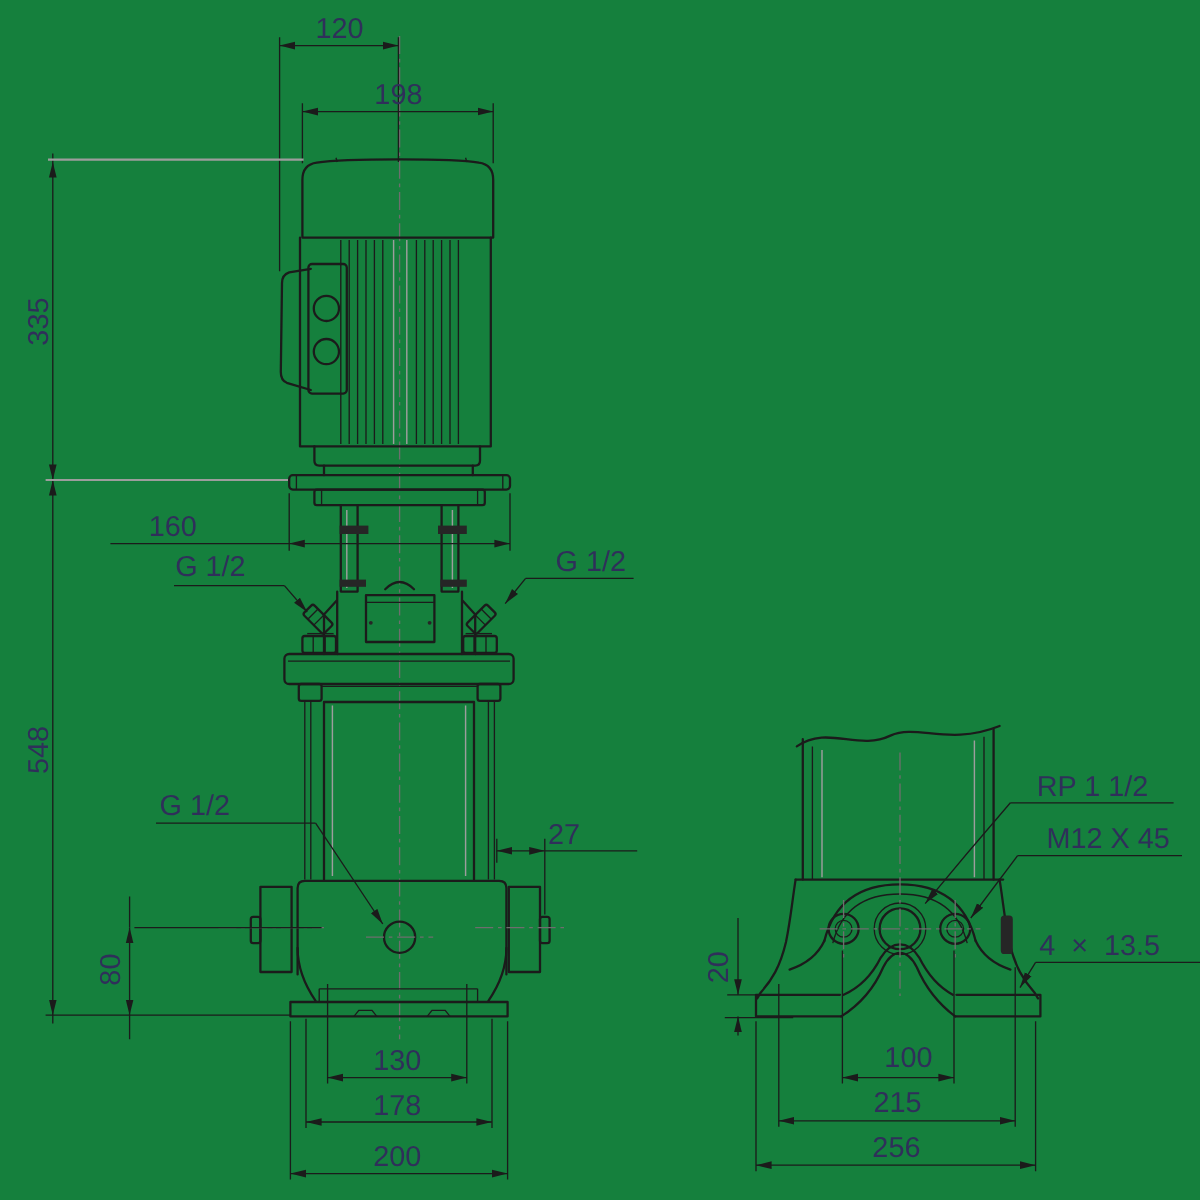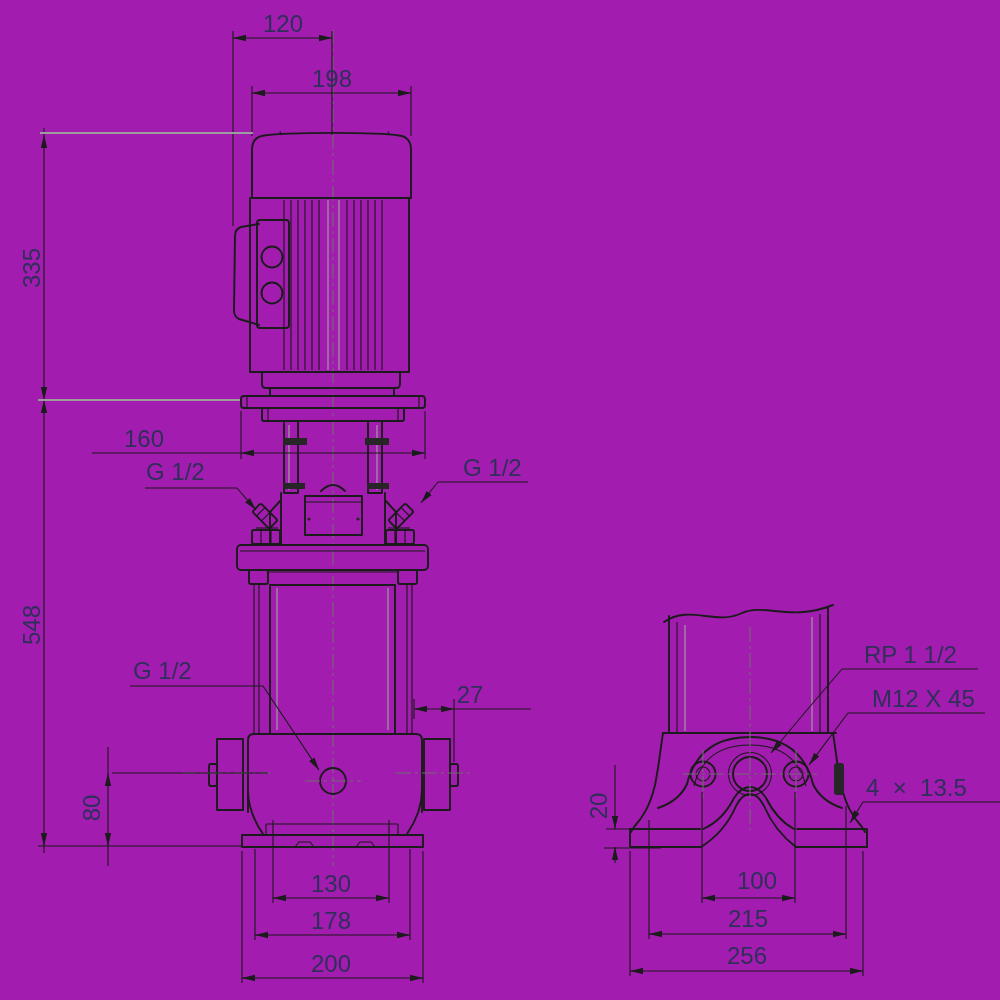--- a/index.html
+++ b/index.html
@@ -1,16 +1,16 @@
 <!DOCTYPE html>
 <html><head>
 <meta charset="utf-8">
 <style>
   html,body{margin:0;padding:0;background:#ffffff;}
-  .stage{width:1000px;height:1000px;background:#a21caf;position:relative;overflow:hidden;}
+  .stage{width:1000px;height:1000px;background:#15803d;position:relative;overflow:hidden;}
   svg{display:block;}
   svg text{
     font-family:"Liberation Sans", sans-serif;
     font-size:24px;
     fill:#2f2f5a;
     white-space:pre;
   }
   .ln{stroke:#1b1b1b;stroke-width:1.9;fill:none;stroke-linecap:round;stroke-linejoin:round;}
   .lnthin{stroke:#1b1b1b;stroke-width:1.1;fill:none;}
   .aux{stroke:#9d9d9d;stroke-width:1.8;fill:none;}

